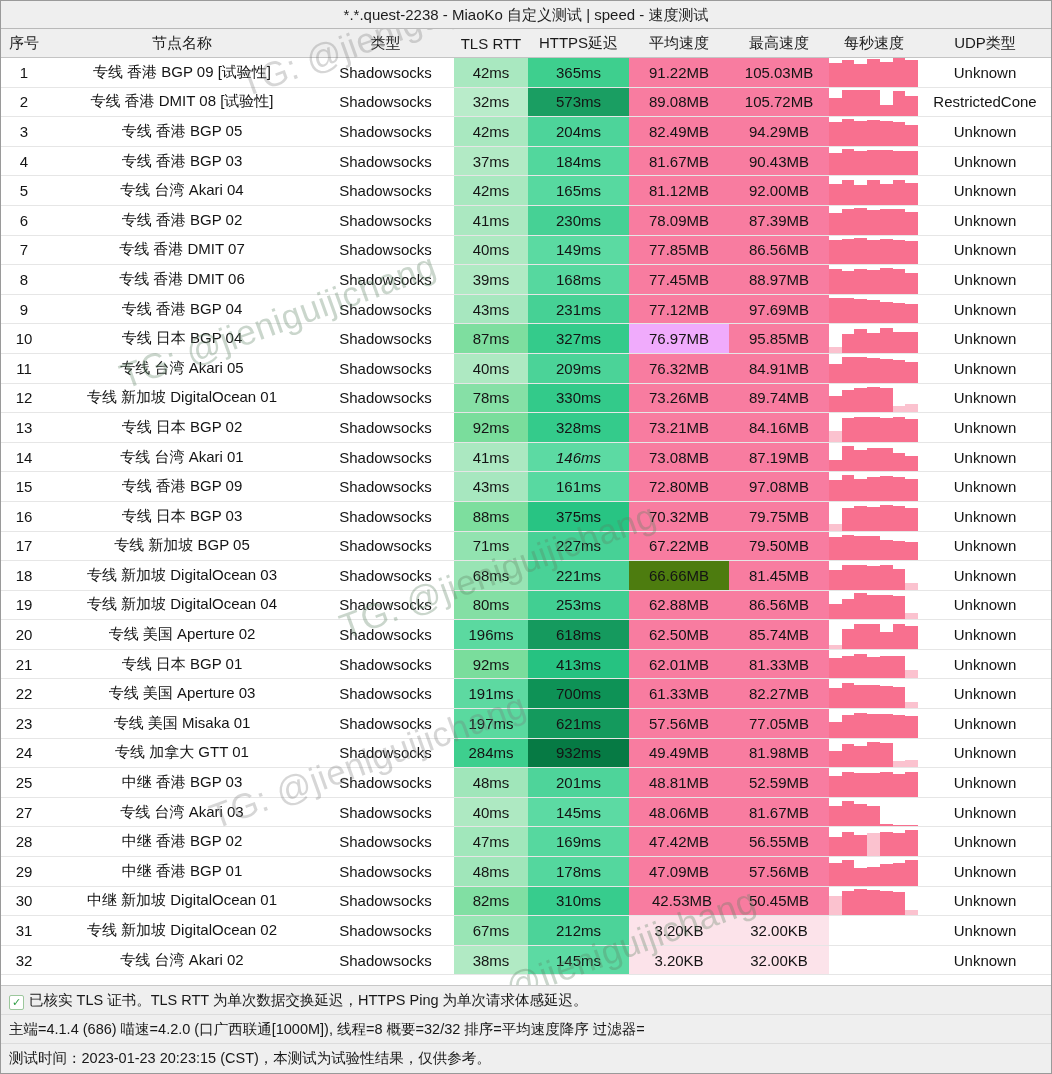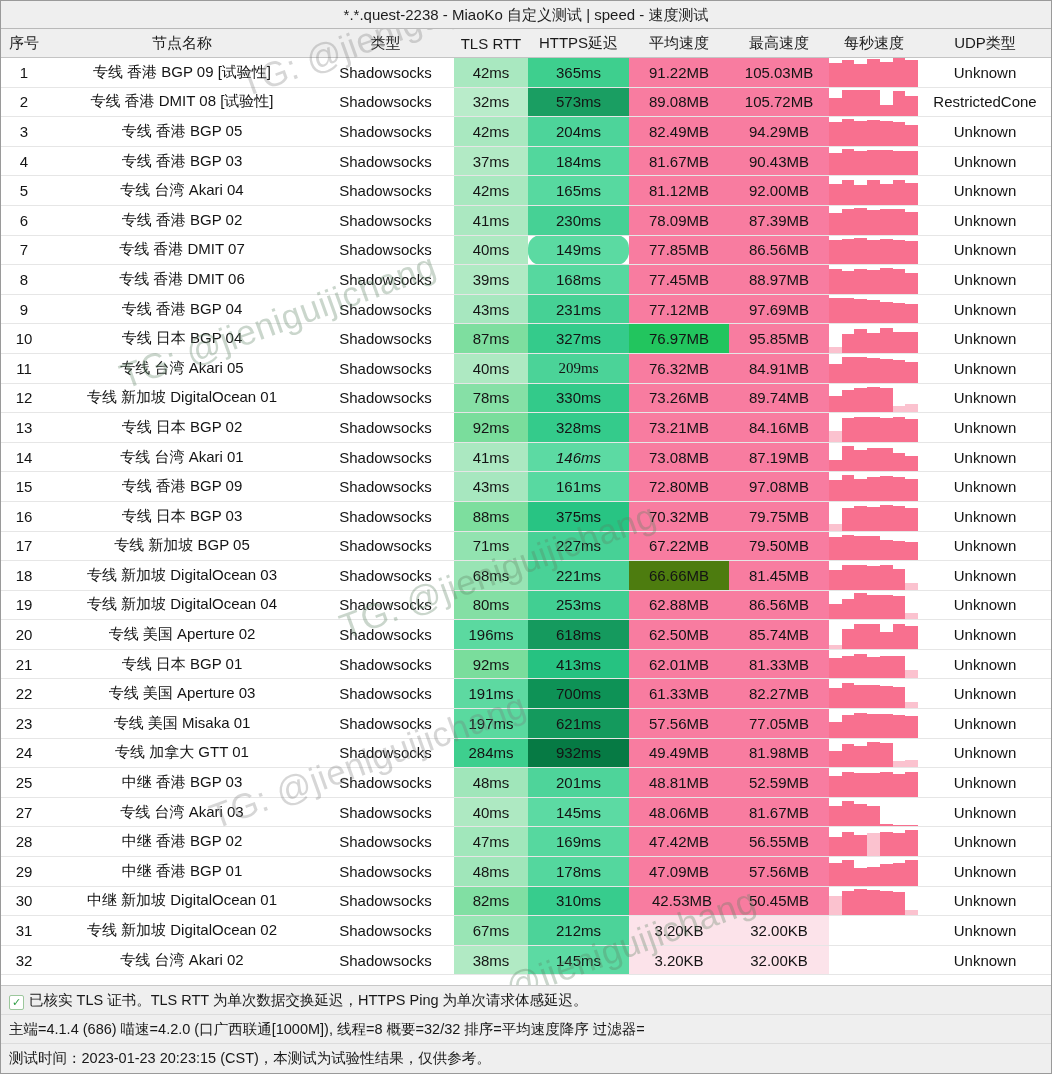--- a/index.html
+++ b/index.html
@@ -261,21 +261,21 @@
                 <i style="height: 78%;"></i>
               </div>
             </td>
             <td class="udp">Unknown</td>
           </tr>
           <tr>
             <td class="idx">7</td>
             <td class="name">专线 香港 DMIT 07</td>
             <td class="type">Shadowsocks</td>
             <td class="rtt" style="background: rgb(174, 233, 194);">40ms</td>
-            <td class="ping" style="background: rgb(91, 218, 162); border-radius: 13px;">149ms</td>
+            <td class="ping" style="background: rgb(91, 218, 162);">149ms</td>
             <td class="avg" style="background: rgb(248, 124, 160);">77.85MB</td>
             <td class="max" style="background: rgb(248, 124, 160);">86.56MB</td>
             <td class="spark">
               <div class="sparkbox">
                 <i style="height: 84%;"></i>
                 <i style="height: 88%;"></i>
                 <i style="height: 90%;"></i>
                 <i style="height: 86%;"></i>
                 <i style="height: 88%;"></i>
                 <i style="height: 86%;"></i>
@@ -325,41 +325,41 @@
               </div>
             </td>
             <td class="udp">Unknown</td>
           </tr>
           <tr>
             <td class="idx">10</td>
             <td class="name">专线 日本 BGP 04</td>
             <td class="type">Shadowsocks</td>
             <td class="rtt" style="background: rgb(126, 222, 159);">87ms</td>
             <td class="ping" style="background: rgb(52, 203, 139);">327ms</td>
-            <td class="avg" style="background: #22c55e;">76.97MB</td>
+            <td class="avg" style="background: #f0abfc;">76.97MB</td>
             <td class="max" style="background: rgb(248, 124, 160);">95.85MB</td>
             <td class="spark">
               <div class="sparkbox">
                 <i class="lite" style="height: 22%;"></i>
                 <i style="height: 66%;"></i>
                 <i style="height: 84%;"></i>
                 <i style="height: 70%;"></i>
                 <i style="height: 88%;"></i>
                 <i style="height: 72%;"></i>
                 <i style="height: 74%;"></i>
               </div>
             </td>
             <td class="udp">Unknown</td>
           </tr>
           <tr>
             <td class="idx">11</td>
             <td class="name">专线 台湾 Akari 05</td>
             <td class="type">Shadowsocks</td>
             <td class="rtt" style="background: rgb(174, 233, 194);">40ms</td>
-            <td class="ping" style="background: rgb(75, 211, 152); font-family: Liberation Serif, serif;">209ms</td>
+            <td class="ping" style="background: rgb(75, 211, 152);">209ms</td>
             <td class="avg" style="background: rgb(248, 124, 160);">76.32MB</td>
             <td class="max" style="background: rgb(248, 124, 160);">84.91MB</td>
             <td class="spark">
               <div class="sparkbox">
                 <i style="height: 66%;"></i>
                 <i style="height: 88%;"></i>
                 <i style="height: 90%;"></i>
                 <i style="height: 86%;"></i>
                 <i style="height: 84%;"></i>
                 <i style="height: 78%;"></i>

